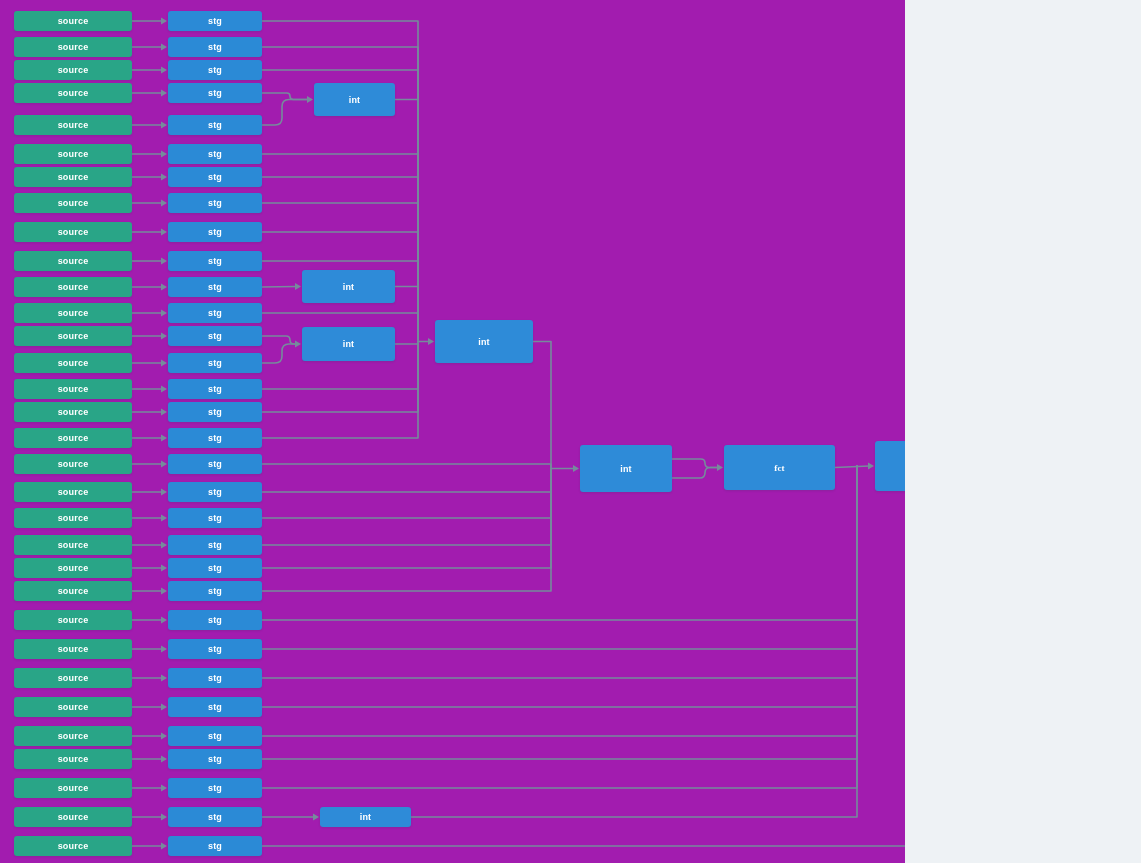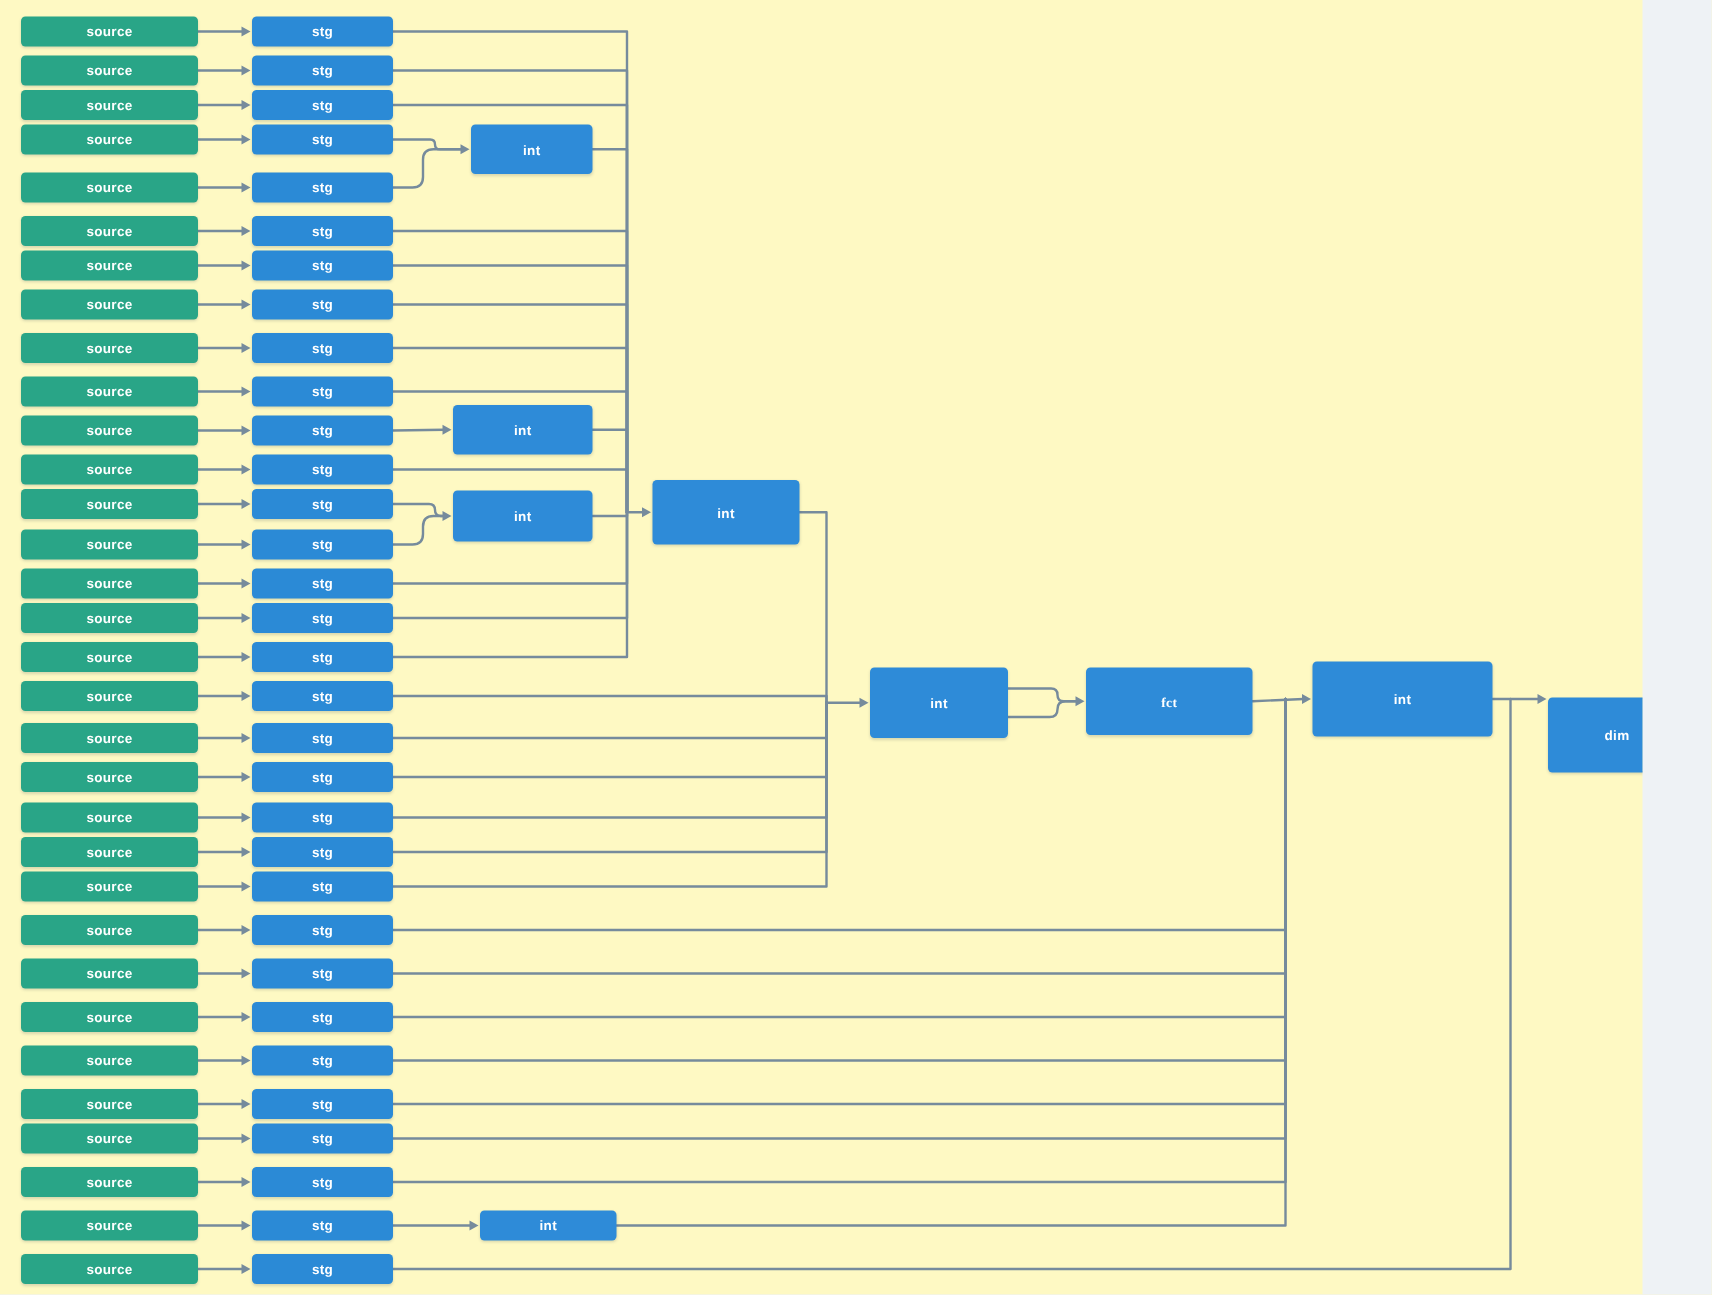--- a/index.html
+++ b/index.html
@@ -5,23 +5,23 @@
   html, body {
     margin: 0;
     padding: 0;
     background: #eef2f5;
   }
   body {
     font-family: "Liberation Sans", sans-serif;
   }
   #canvas {
     position: relative;
-    width: 1095px;
+    width: 905px;
     height: 863px;
-    background: #fef9c3;
+    background: #a21caf;
     overflow: hidden;
   }
   #edges {
     position: absolute;
     left: 0;
     top: 0;
     width: 1141px;
     height: 863px;
   }
   .node {

